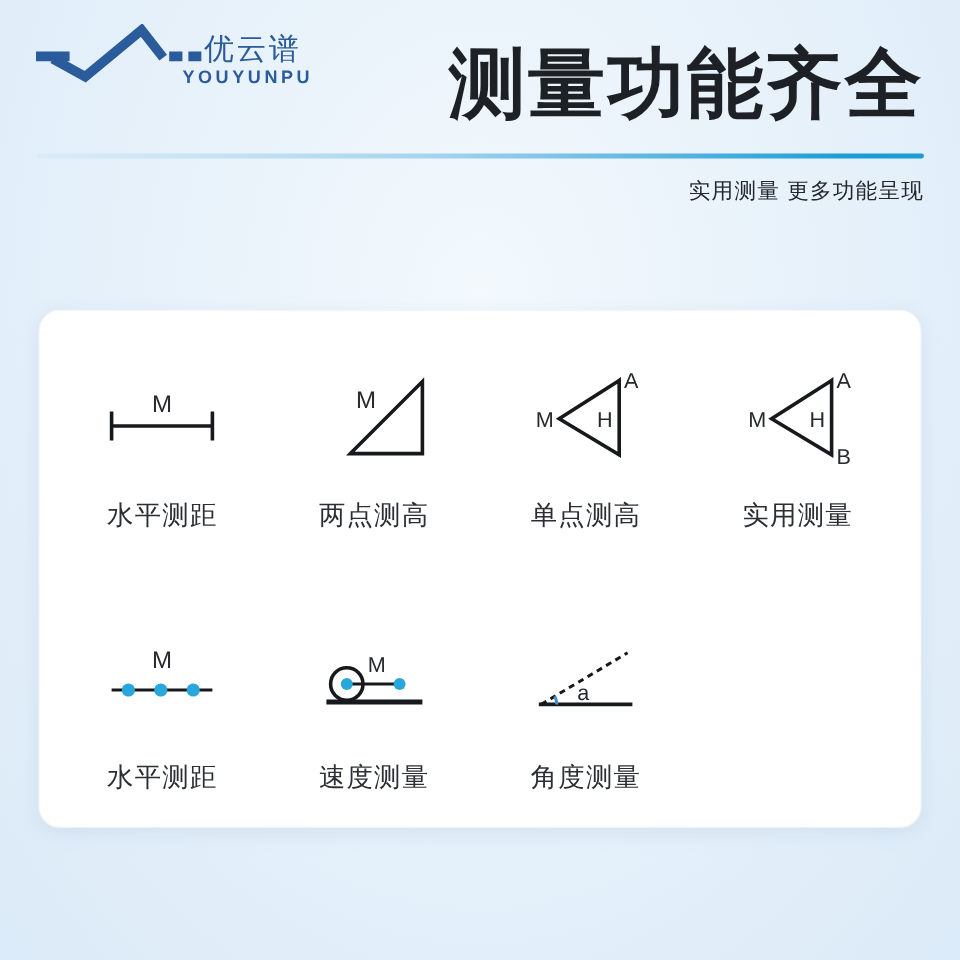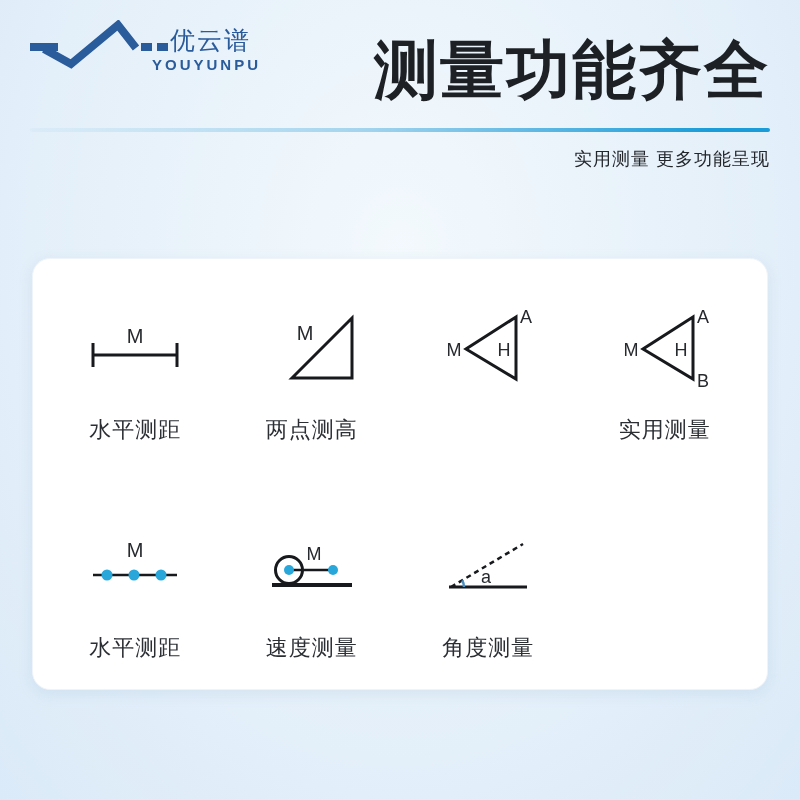--- a/index.html
+++ b/index.html
@@ -96,20 +96,21 @@
 
   <div class="feature">
     <div class="icon-box">
       <svg width="120" height="90" viewBox="0 0 120 90">
         <path class="ink" d="M88 14 L38 46 L88 76 Z"></path>
         <text class="icon-letter" x="26" y="53" text-anchor="middle">M</text>
         <text class="icon-letter" x="92" y="20" text-anchor="start">A</text>
         <text class="icon-letter" x="76" y="53" text-anchor="middle">H</text>
       </svg>
     </div>
+    <div class="feature-label">单点测高</div>
   </div>
 
   <div class="feature">
     <div class="icon-box">
       <svg width="120" height="90" viewBox="0 0 120 90">
         <path class="ink" d="M88 14 L38 46 L88 76 Z"></path>
         <text class="icon-letter" x="26" y="53" text-anchor="middle">M</text>
         <text class="icon-letter" x="92" y="20" text-anchor="start">A</text>
         <text class="icon-letter" x="76" y="53" text-anchor="middle">H</text>
         <text class="icon-letter" x="92" y="84" text-anchor="start">B</text>

